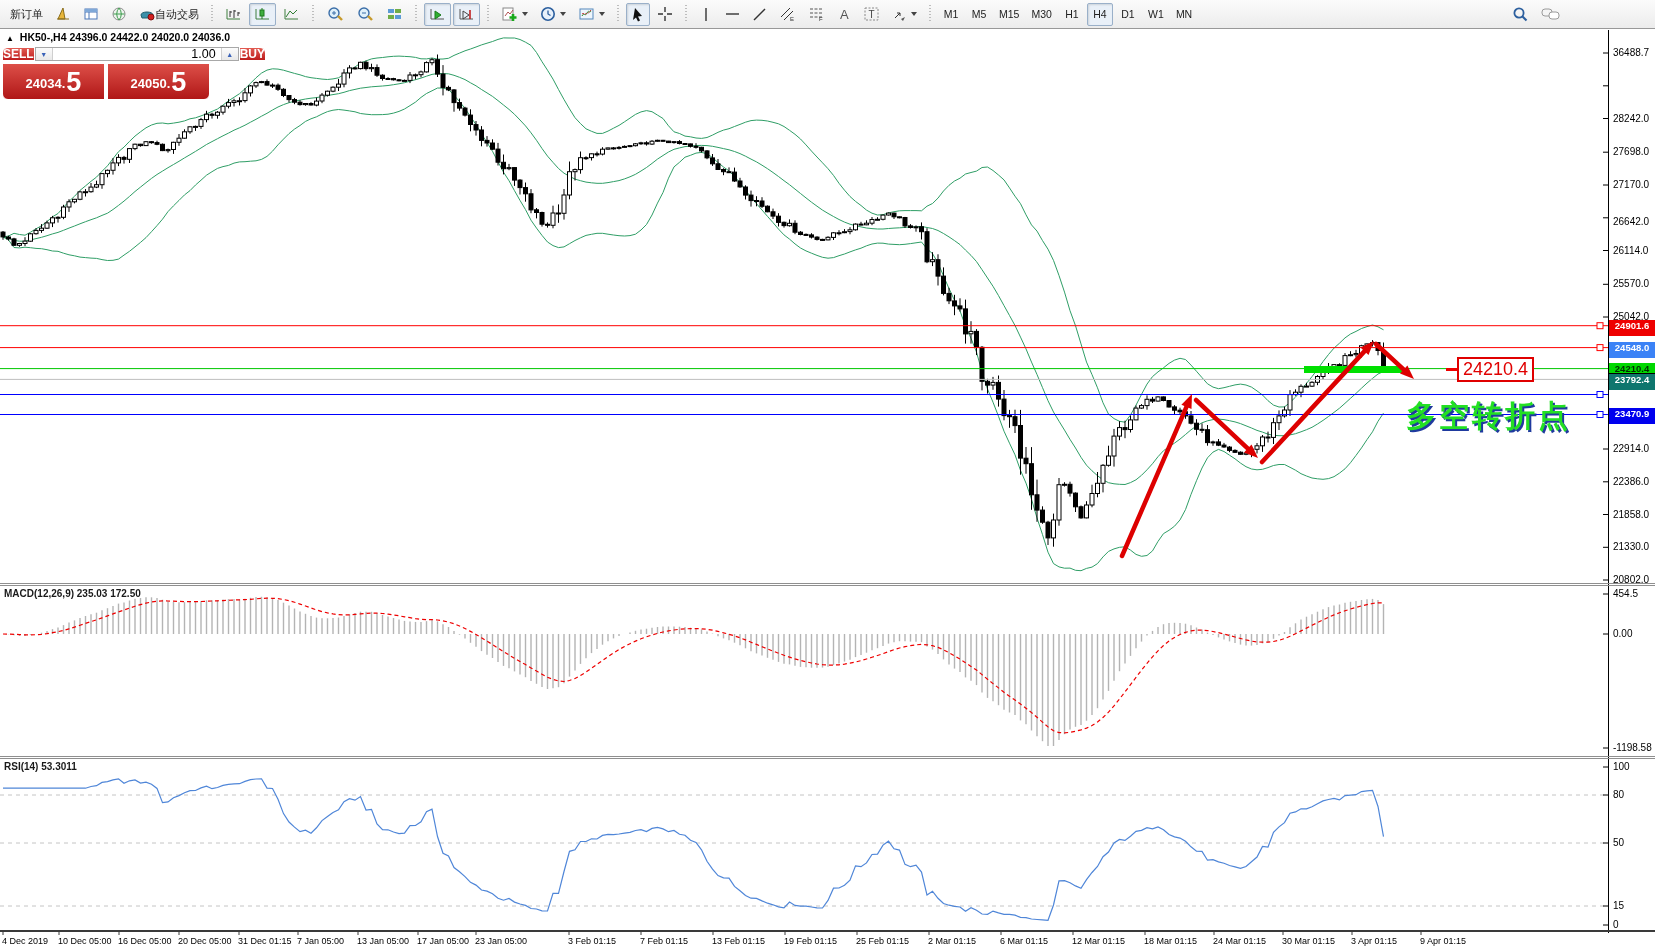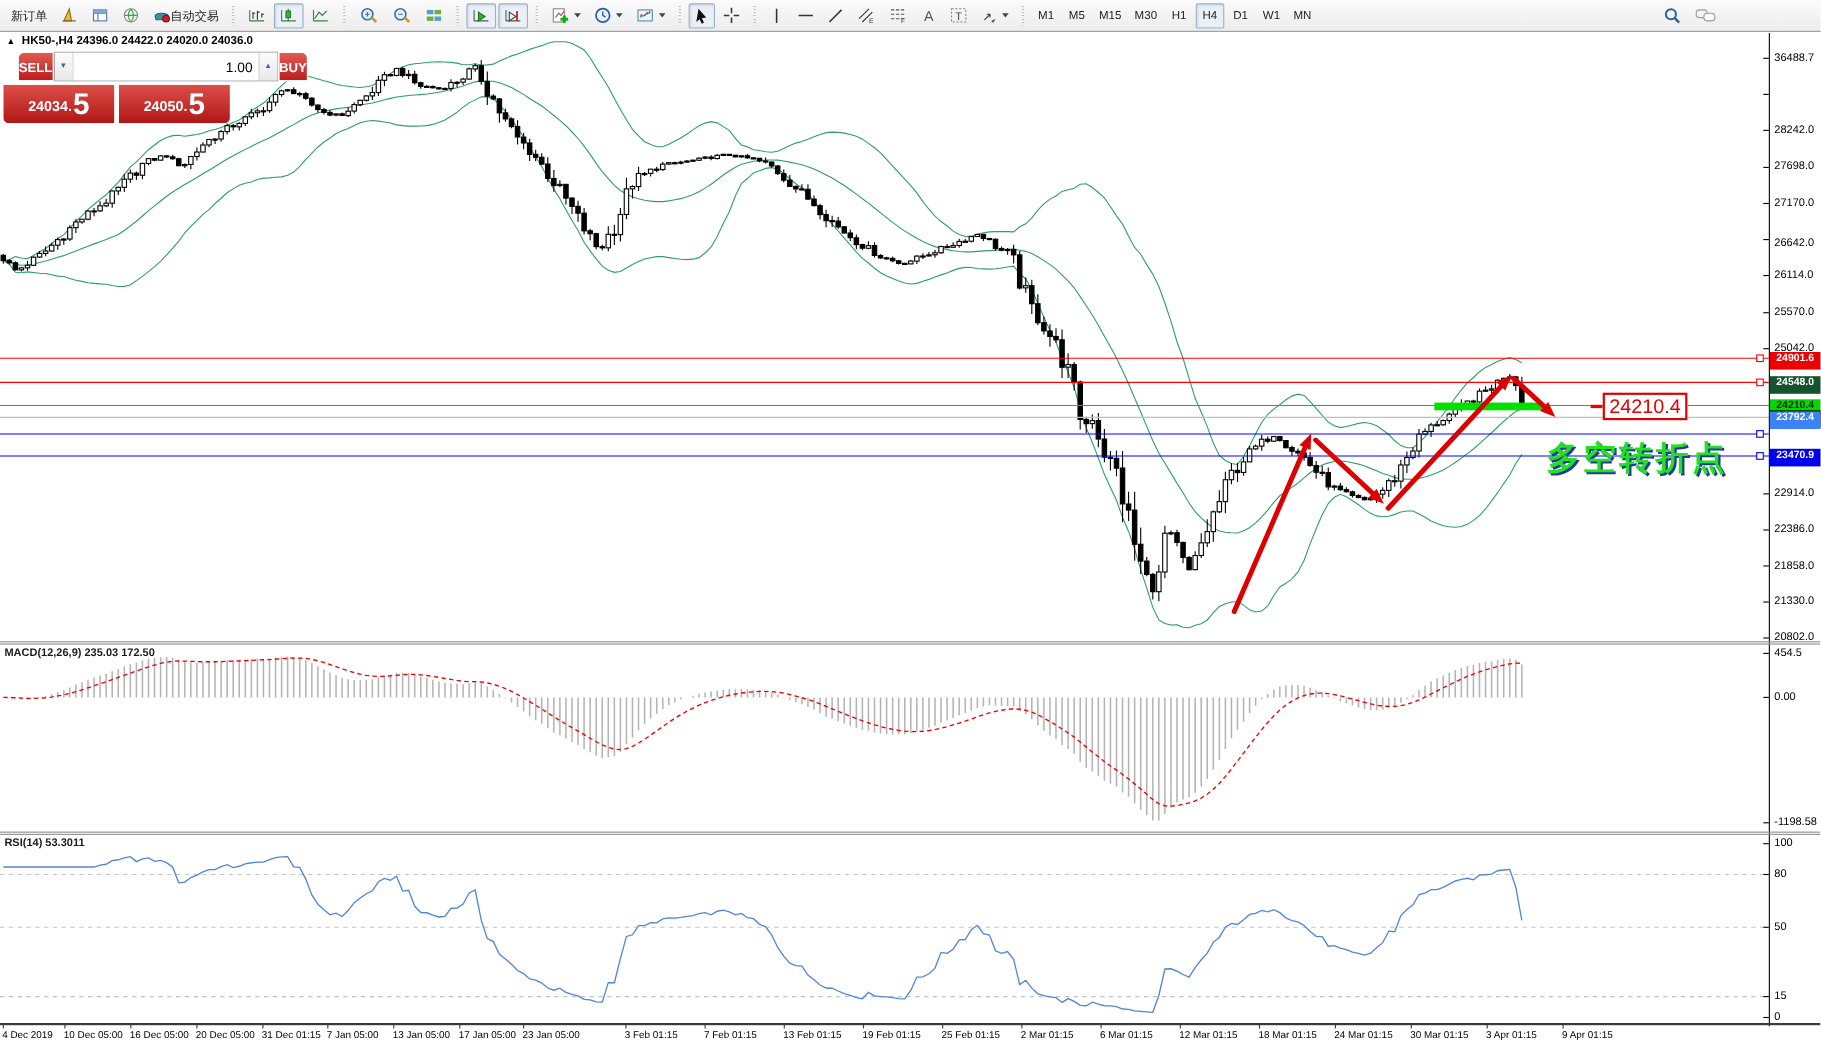--- a/index.html
+++ b/index.html
@@ -18,21 +18,21 @@
     background:repeating-linear-gradient(to bottom,#bdbdbd 0 1px,transparent 1px 3px);
     background-size:2px 18px;background-repeat:no-repeat;background-position:center;}
   .caret{width:0;height:0;border:3px solid transparent;border-top:4px solid #444;margin:3px 0 0 3px;}
   .tf{font-size:10.5px;color:#222;min-width:26px;}
   #tb-right{margin-left:auto;margin-right:84px;display:flex;align-items:center;}
   
   #chart-title{position:absolute;left:6px;top:31px;z-index:6;font-size:10.5px;font-weight:bold;color:#000;}
   #chart-title .tri{font-size:8px;margin-right:3px;}
   
   #trade-panel{position:absolute;left:2px;top:47px;width:208px;z-index:7;}
-  .tp-row1{display:flex;height:27px;margin-left:14px;}
+  .tp-row1{display:flex;height:14px;}
   .red-btn{background:linear-gradient(#e25b52,#bd1d1d);color:#fff;font-weight:bold;
     display:flex;align-items:center;justify-content:center;border:1px solid #fff;}
   .sell-btn{width:44px;font-size:12px;border-radius:6px 0 0 0;}
   .buy-btn{width:48px;font-size:12px;border-radius:0 6px 0 0;}
   .lot-box{display:flex;flex:1;border:1px solid #a8a8a8;background:#fff;}
   .spin{width:17px;display:flex;align-items:center;justify-content:center;font-size:7px;color:#3a62b8;
     background:linear-gradient(#fcfcfc,#e8e8e8);cursor:default;}
   .spin.dn{border-right:1px solid #cfcfcf;}
   .spin.up{border-left:1px solid #cfcfcf;}
   .lot-input{flex:1;min-width:10px;border:none;outline:none;text-align:right;font-size:12.5px;padding-right:5px;
@@ -1213,24 +1213,24 @@
     <div class="price-tick" style="top: 216px;">26642.0</div>
     <div class="price-tick" style="top: 244.506px;">26114.0</div>
     <div class="price-tick" style="top: 278.251px;">25570.0</div>
     <div class="price-tick" style="top: 311.003px;">25042.0</div>
     <div class="price-tick" style="top: 443.005px;">22914.0</div>
     <div class="price-tick" style="top: 475.758px;">22386.0</div>
     <div class="price-tick" style="top: 508.51px;">21858.0</div>
     <div class="price-tick" style="top: 541.262px;">21330.0</div>
     <div class="price-tick" style="top: 574.014px;">20802.0</div>
     <div class="price-badge" style="top: 319.713px; background: rgb(238, 0, 0); color: rgb(255, 255, 255);">24901.6</div>
-    <div class="price-badge" style="top: 341.647px; background: #14532d; color: rgb(255, 255, 255);">24548.0</div>
+    <div class="price-badge" style="top: 341.647px; background: #3b82f6; color: rgb(255, 255, 255);">24548.0</div>
     <div class="price-badge" style="top: 362.588px; background: rgb(0, 216, 0); color: rgb(0, 43, 0);">24210.4</div>
     <div class="price-badge" style="top: 373.407px; background: #000000; color: rgb(255, 255, 255);">24036.0</div>
-    <div class="price-badge" style="top: 374px; background: #3b82f6; color: rgb(255, 255, 255);">23792.4</div>
+    <div class="price-badge" style="top: 374px; background: #0f766e; color: rgb(255, 255, 255);">23792.4</div>
     <div class="price-badge" style="top: 408.46px; background: rgb(0, 0, 238); color: rgb(255, 255, 255);">23470.9</div>
     <div class="sub-tick" style="top: 588px;">454.5</div>
     <div class="sub-tick" style="top: 628px;">0.00</div>
     <div class="sub-tick" style="top: 742px;">-1198.58</div>
     <div class="sub-tick" style="top: 761px;">100</div>
     <div class="sub-tick" style="top: 789px;">80</div>
     <div class="sub-tick" style="top: 837px;">50</div>
     <div class="sub-tick" style="top: 900px;">15</div>
     <div class="sub-tick" style="top: 919px;">0</div>
     <div class="time-label" style="left: 2px;">4 Dec 2019</div>

